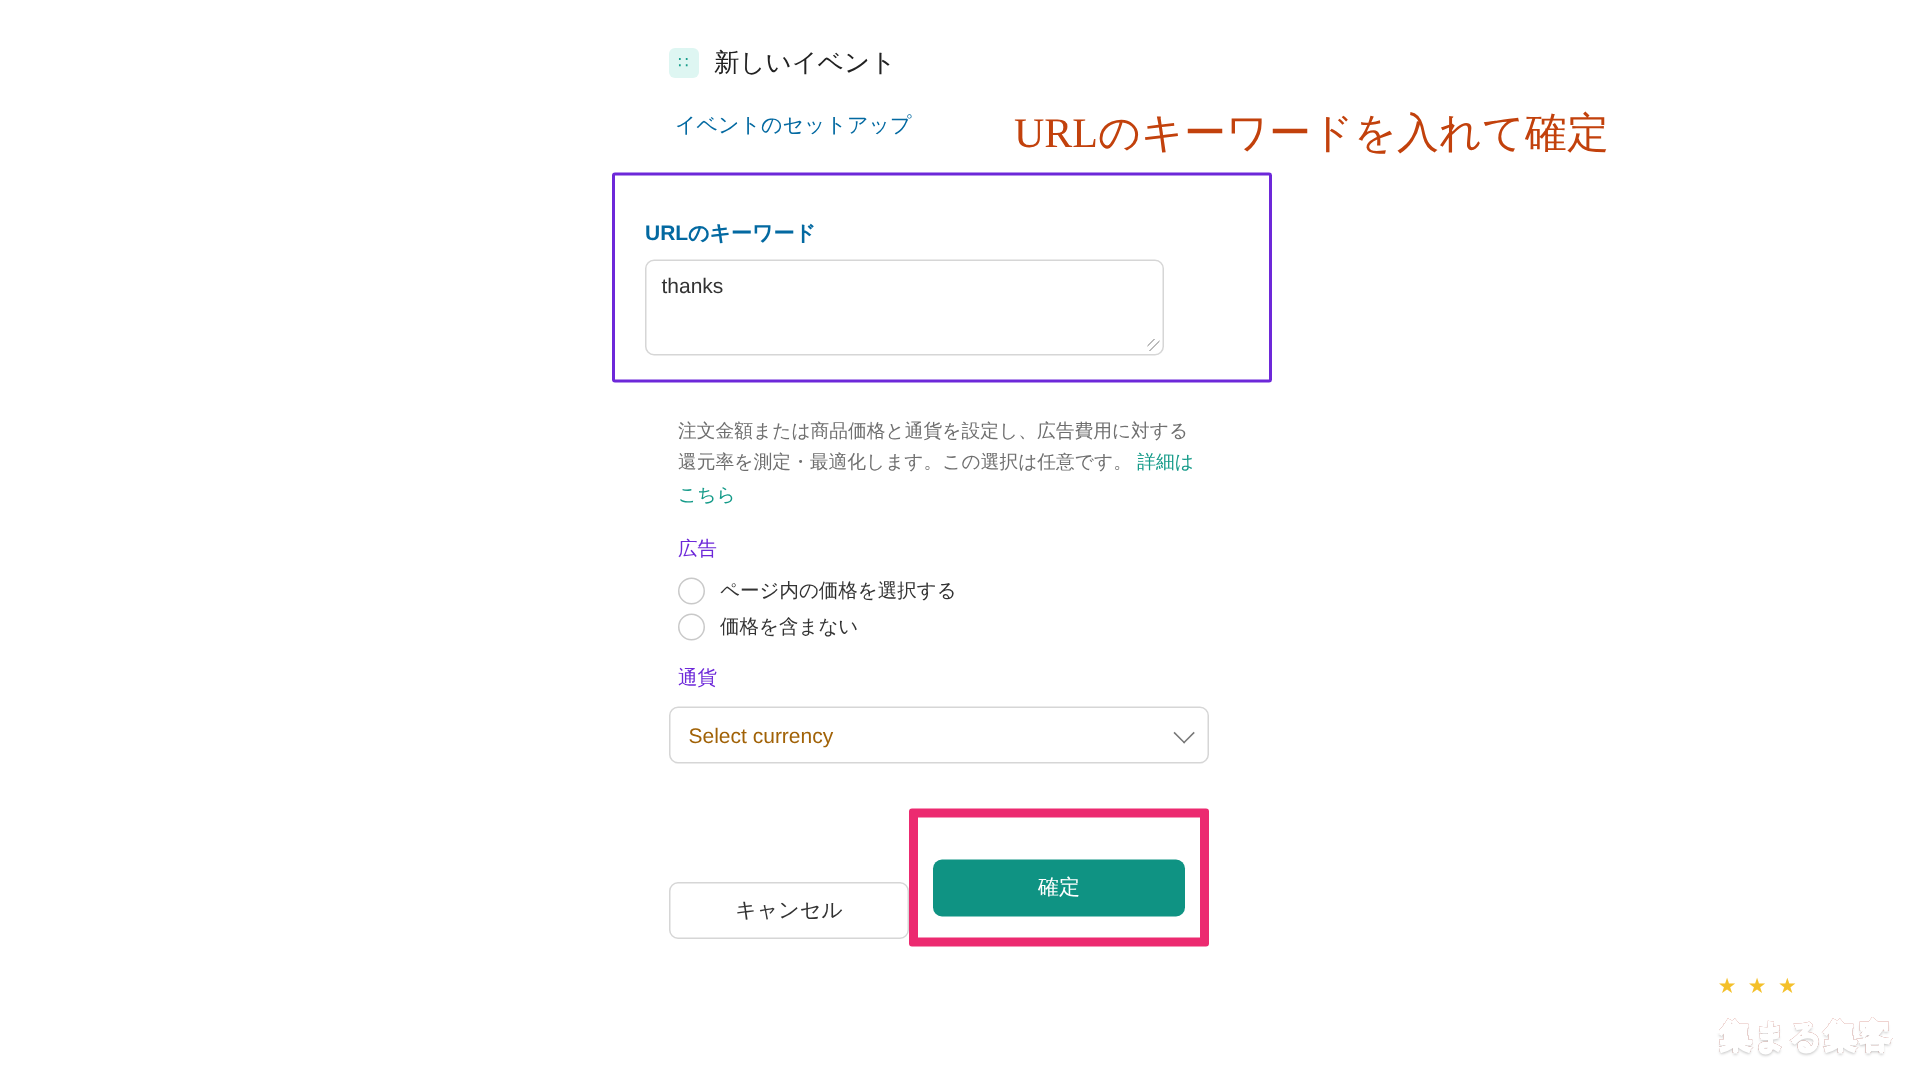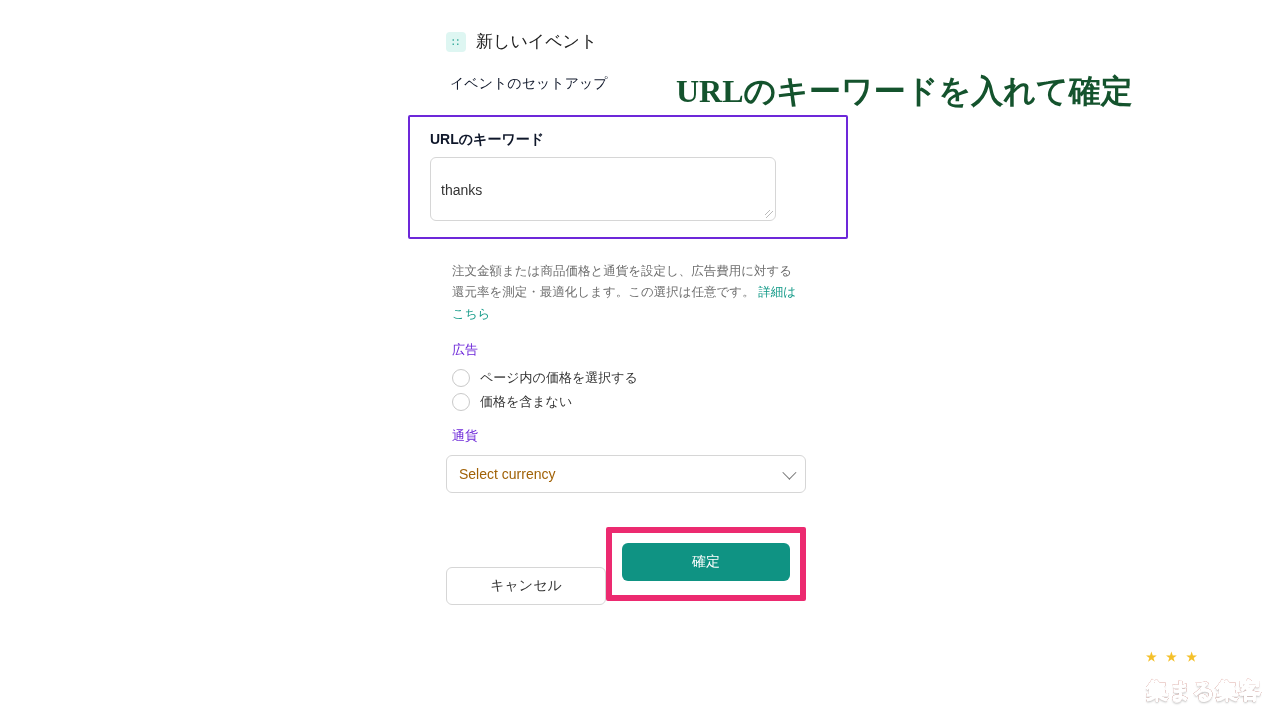--- a/index.html
+++ b/index.html
@@ -23,21 +23,21 @@
       margin-bottom: 22px;
     }
     .drag-icon {
       width: 20px; height: 20px;
       background: #def6f2;
       border-radius: 4px;
       display: flex; align-items: center; justify-content: center;
     }
     .drag-dots { font-size: 11px; color: #1a9e8c; letter-spacing: 1px; line-height: 4px; }
     .new-event-title { font-size: 17px; color: #222; font-weight: 500; }
-    .sect-label { font-size: 14px; color: #0f172a; margin: 6px 4px 8px; font-weight: 500; }
+    .sect-label { font-size: 14px; color: #0369a1; margin: 22px 4px 8px; font-weight: 500; }
     .select {
       border: 1px solid #d6d6d6;
       border-radius: 6px;
       height: 38px;
       display: flex; align-items: center; justify-content: space-between;
       padding: 0 12px;
       font-size: 14px; color: #333;
       background: #fff;
       cursor: pointer;
     }
@@ -54,21 +54,21 @@
       padding: 8px 20px 16px;
       margin-left: -38px;
       width: 440px;
     }
     .hl-box .sect-label { margin-left: 0; }
     .textarea {
       width: 346px;
       height: 64px;
       border: 1px solid #d6d6d6;
       border-radius: 6px;
-      padding: 24px 10px;
+      padding: 8px 10px;
       font-size: 14px;
       color: #333;
       resize: none;
       background: #fff;
       position: relative;
     }
     .ta-resize {
       position: absolute;
       right: 3px; bottom: 3px;
       width: 8px; height: 8px;
@@ -110,36 +110,36 @@
     }
     .btn-cancel {
       border: 1px solid #d6d6d6;
       background: #fff;
       color: #333;
       margin-top: 32px;
     }
     .hl-btn {
       border: 6px solid #ec2a70;
       border-radius: 2px;
-      padding: 10px 10px 14px;
+      padding: 28px 10px 14px;
       margin-top: -12px;
     }
     .btn-confirm {
       background: #0f9383;
       color: #fff;
       border: none;
       width: 168px;
     }
     .headline {
       position: absolute;
       left: 676px;
       top: 70px;
-      font-size: 32px;
-      color: #14532d;
-      font-weight: 700;
+      font-size: 28px;
+      color: #c2410c;
+      font-weight: 400;
       font-family: "Yu Mincho","Hiragino Mincho ProN",serif;
     }
     .watermark {
       position: absolute;
       right: 18px;
       bottom: 14px;
       font-size: 22px;
       font-weight: 800;
       letter-spacing: 1px;
       font-family: "Hiragino Maru Gothic ProN","Yu Gothic",sans-serif;

